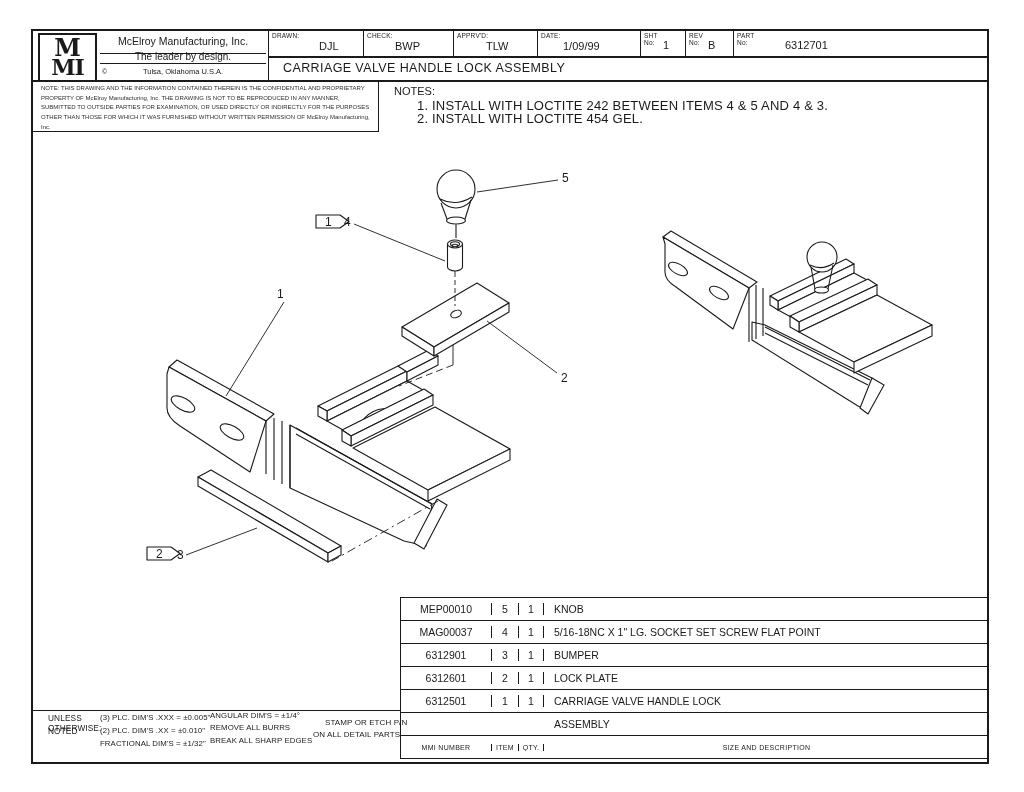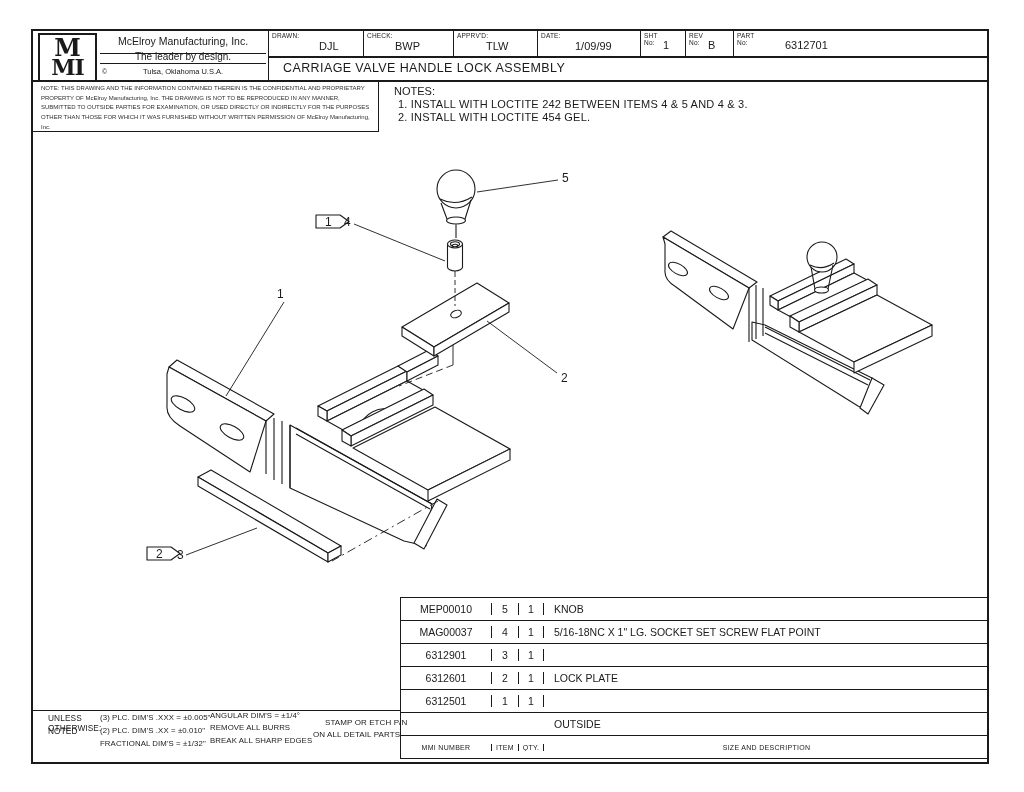--- a/index.html
+++ b/index.html
@@ -21,21 +21,21 @@
   .co-3{top:67px;font-size:7.5px;}
   .co-sym{left:102px;top:68px;font-size:7px;}
   
   .tb-label{font-size:6.5px;letter-spacing:.2px;line-height:1.05;}
   .tb-narrow{width:20px;display:inline-block;}
   .tb-value{font-size:11px;}
   .dwg-title{left:283px;top:61px;font-size:12.5px;letter-spacing:.4px;}
   
   .disclaimer{left:41px;top:84px;width:334px;font-size:6px;line-height:1.62;color:#2e2e2e;}
   .notes-h{left:394px;top:85px;font-size:11px;}
-  .note-item{left:398px;font-size:11px;letter-spacing:.2px;text-align:center;}
+  .note-item{left:417px;font-size:13px;letter-spacing:.2px;text-align:center;}
   
   .bom{left:400px;top:597px;width:588px;height:161px;border-left:1px solid #1a1a1a;border-top:1px solid #1a1a1a;}
   .bom-row{display:flex;height:22px;border-bottom:1px solid #1a1a1a;align-items:center;}
   .bom-cell{border-right:1px solid #1a1a1a;display:flex;align-items:center;justify-content:center;
             font-size:10.5px;overflow:hidden;}
   .c-mmi{width:90px;} .c-item{width:26px;} .c-qty{width:24px;}
   .c-desc{flex:1;justify-content:flex-start;padding-left:10px;border-right:none;}
   .bom-head .bom-cell{font-size:7px;letter-spacing:.3px;}
   .bom-head .c-desc{justify-content:center;padding-left:0;}
   
@@ -76,21 +76,21 @@
 <div class="abs co-sym">©</div>
 <div class="abs co-line co-3">Tulsa, Oklahoma U.S.A.</div>
 
 <div class="abs tb-label" style="left:272px;top:33px;">DRAWN:</div>
 <div class="abs tb-value" style="left:303px;top:40px;padding-left:16px;">DJL</div>
 <div class="abs tb-label" style="left:367px;top:33px;">CHECK:</div>
 <div class="abs tb-value" style="left:395px;top:40px;">BWP</div>
 <div class="abs tb-label" style="left:457px;top:33px;">APPRV'D:</div>
 <div class="abs tb-value" style="left:486px;top:40px;">TLW</div>
 <div class="abs tb-label" style="left:541px;top:33px;">DATE:</div>
-<div class="abs tb-value" style="left:563px;top:40px;margin-left:12px;">1/09/99</div>
+<div class="abs tb-value" style="left:563px;top:40px;">1/09/99</div>
 <div class="abs tb-label tb-narrow" style="left:644px;top:33px;">SHT No:</div>
 <div class="abs tb-value" style="left:663px;top:39px;">1</div>
 <div class="abs tb-label tb-narrow" style="left:689px;top:33px;">REV No:</div>
 <div class="abs tb-value" style="left:708px;top:39px;">B</div>
 <div class="abs tb-label tb-narrow" style="left:737px;top:33px;">PART No:</div>
 <div class="abs tb-value" style="left:785px;top:39px;">6312701</div>
 <div class="abs dwg-title">CARRIAGE VALVE HANDLE LOCK ASSEMBLY</div>
 
 <div class="abs disclaimer">NOTE: THIS DRAWING AND THE INFORMATION CONTAINED THEREIN IS THE CONFIDENTIAL AND PROPRIETARY PROPERTY OF McElroy Manufacturing, Inc. THE DRAWING IS NOT TO BE REPRODUCED IN ANY MANNER, SUBMITTED TO OUTSIDE PARTIES FOR EXAMINATION, OR USED DIRECTLY OR INDIRECTLY FOR THE PURPOSES OTHER THAN THOSE FOR WHICH IT WAS FURNISHED WITHOUT WRITTEN PERMISSION OF McElroy Manufacturing, Inc.</div>
 <div class="abs notes-h">NOTES:</div>
@@ -222,37 +222,39 @@
   <div class="bom-row">
     <div class="bom-cell c-mmi">MAG00037</div>
     <div class="bom-cell c-item">4</div>
     <div class="bom-cell c-qty">1</div>
     <div class="bom-cell c-desc">5/16-18NC X 1" LG. SOCKET SET SCREW FLAT POINT</div>
   </div>
   <div class="bom-row">
     <div class="bom-cell c-mmi">6312901</div>
     <div class="bom-cell c-item">3</div>
     <div class="bom-cell c-qty">1</div>
+    <div class="bom-cell c-desc">BUMPER</div>
   </div>
   <div class="bom-row">
     <div class="bom-cell c-mmi">6312601</div>
     <div class="bom-cell c-item">2</div>
     <div class="bom-cell c-qty">1</div>
     <div class="bom-cell c-desc">LOCK PLATE</div>
   </div>
   <div class="bom-row">
     <div class="bom-cell c-mmi">6312501</div>
     <div class="bom-cell c-item">1</div>
     <div class="bom-cell c-qty">1</div>
+    <div class="bom-cell c-desc">CARRIAGE VALVE HANDLE LOCK</div>
   </div>
   <div class="bom-row">
     <div class="bom-cell c-mmi"></div>
     <div class="bom-cell c-item"></div>
     <div class="bom-cell c-qty"></div>
-    <div class="bom-cell c-desc">OUTSIDE</div>
+    <div class="bom-cell c-desc">ASSEMBLY</div>
   </div>
   <div class="bom-row bom-head">
     <div class="bom-cell c-mmi">MMI NUMBER</div>
     <div class="bom-cell c-item">ITEM</div>
     <div class="bom-cell c-qty">QTY.</div>
     <div class="bom-cell c-desc">SIZE AND DESCRIPTION</div>
   </div>
 </div>
 
 <div class="abs tol tol-c1" style="top:714px;">UNLESS</div>

